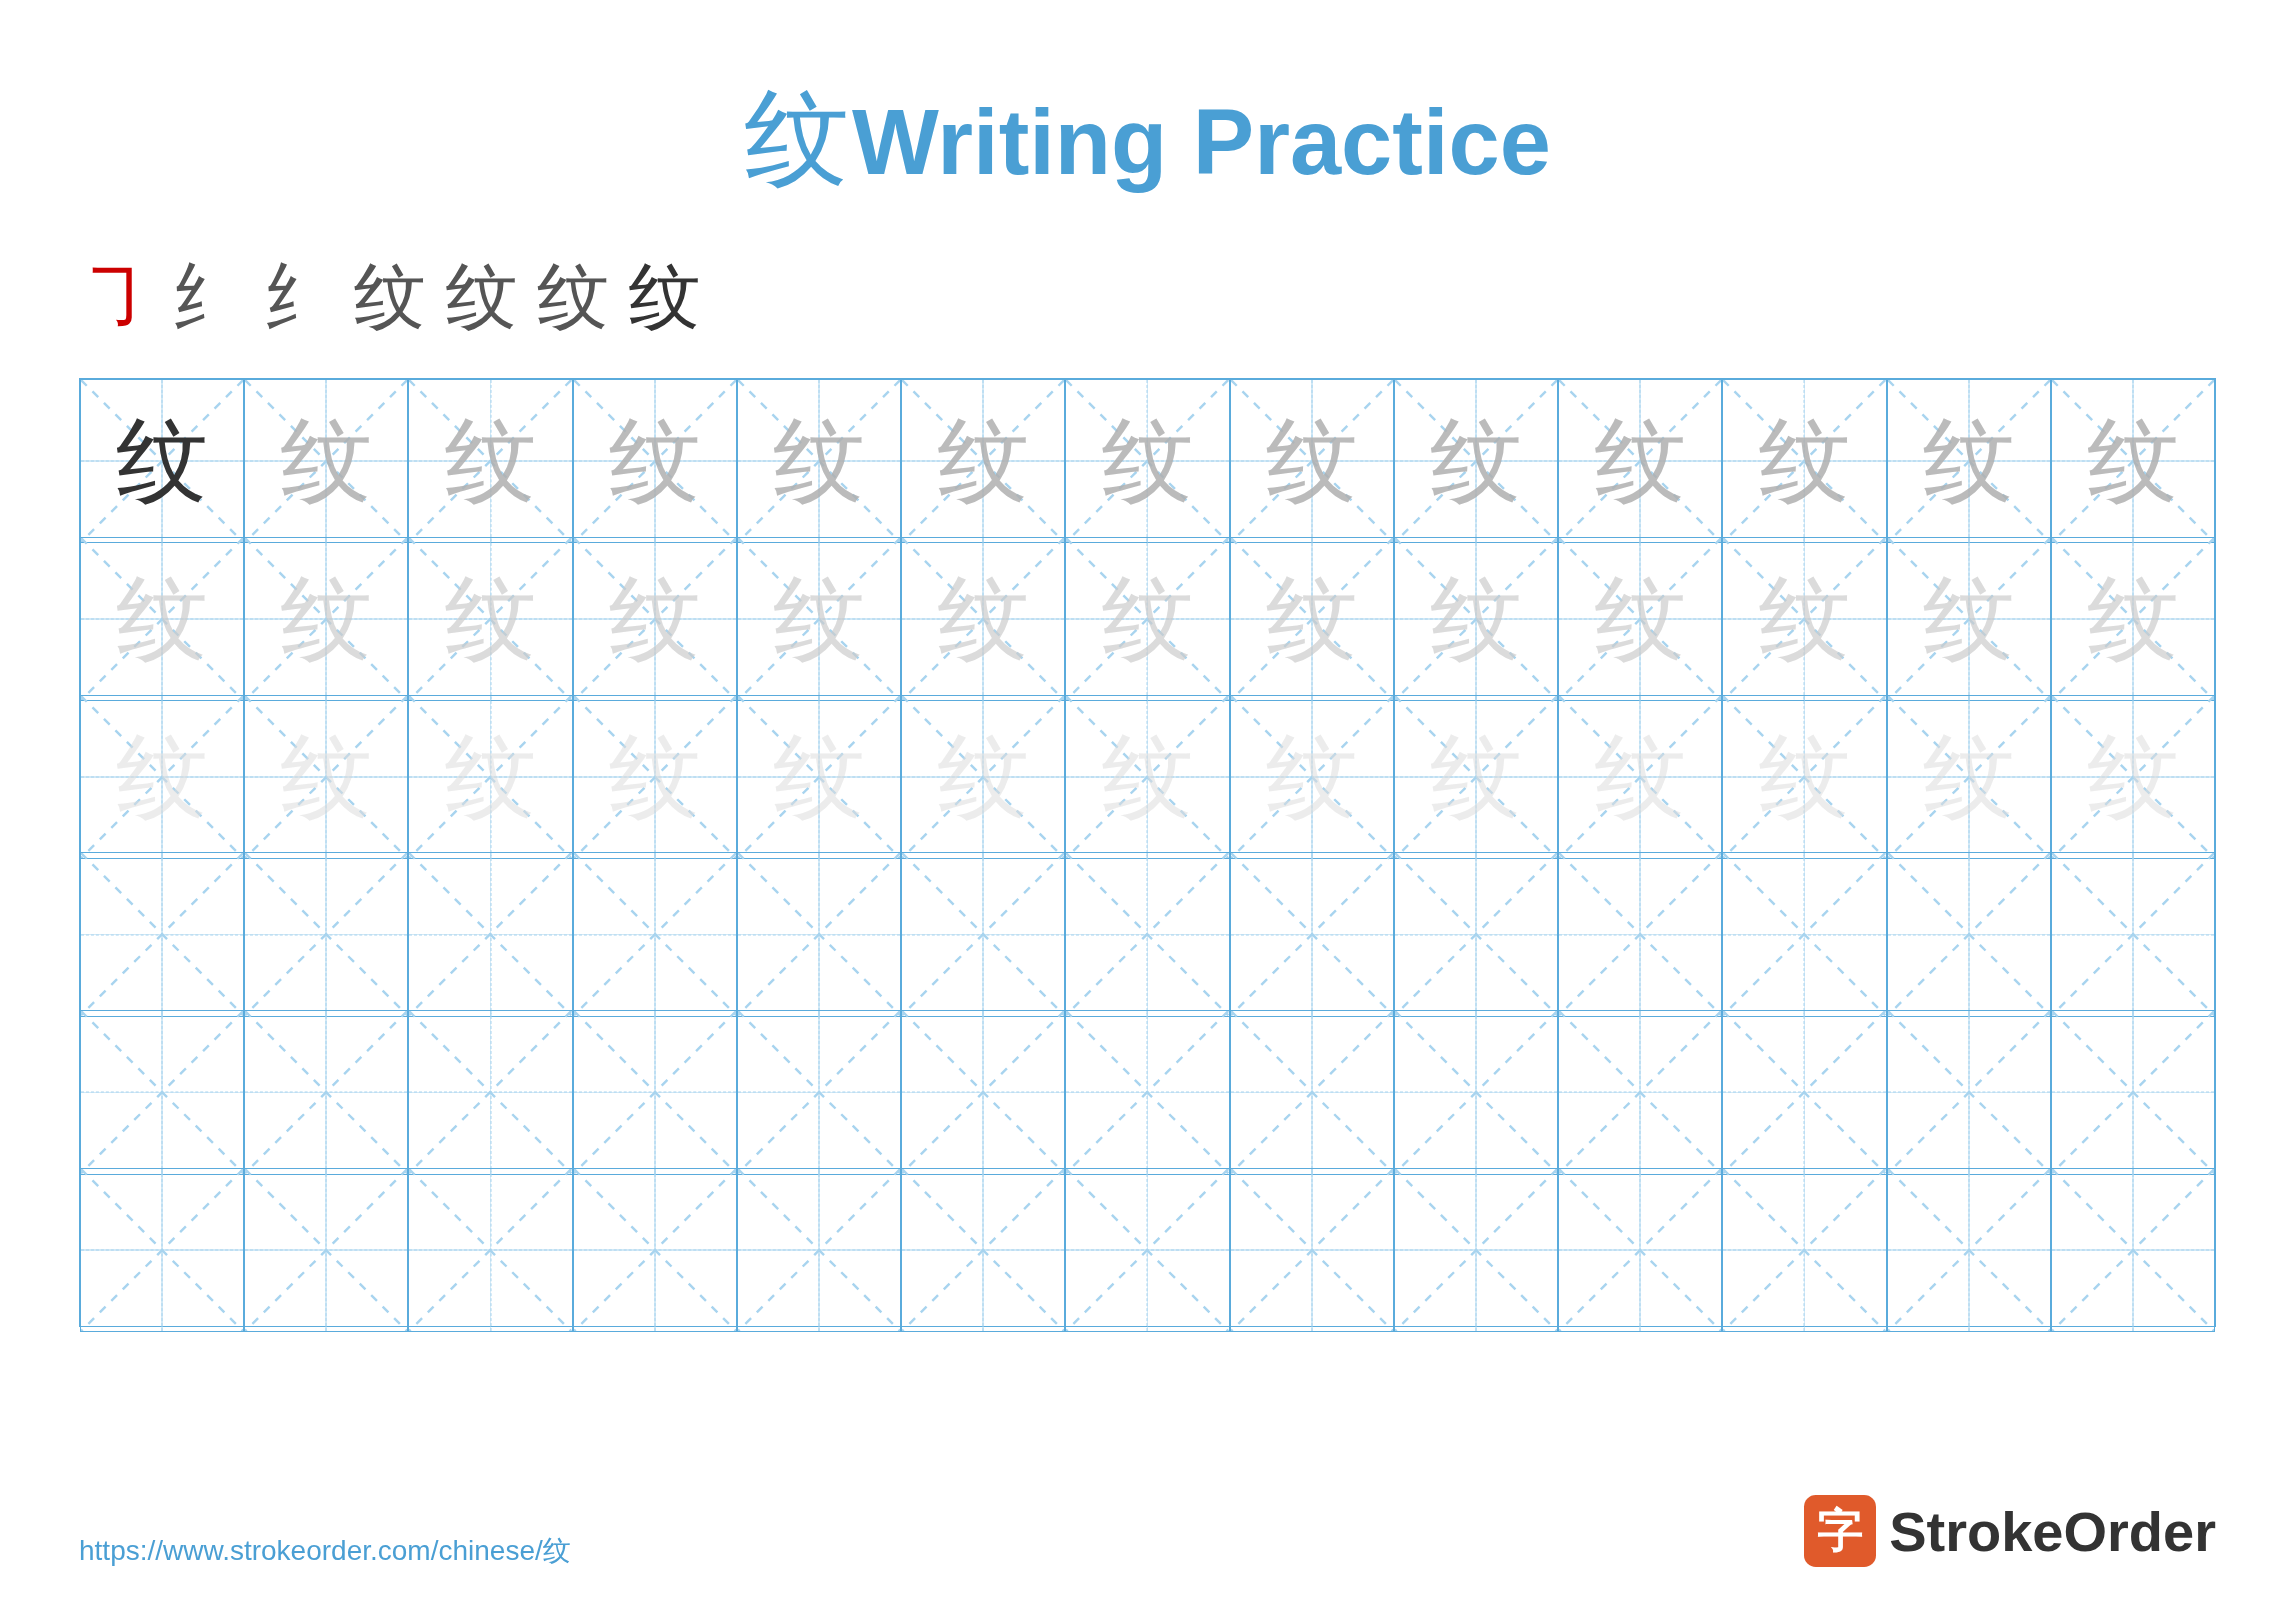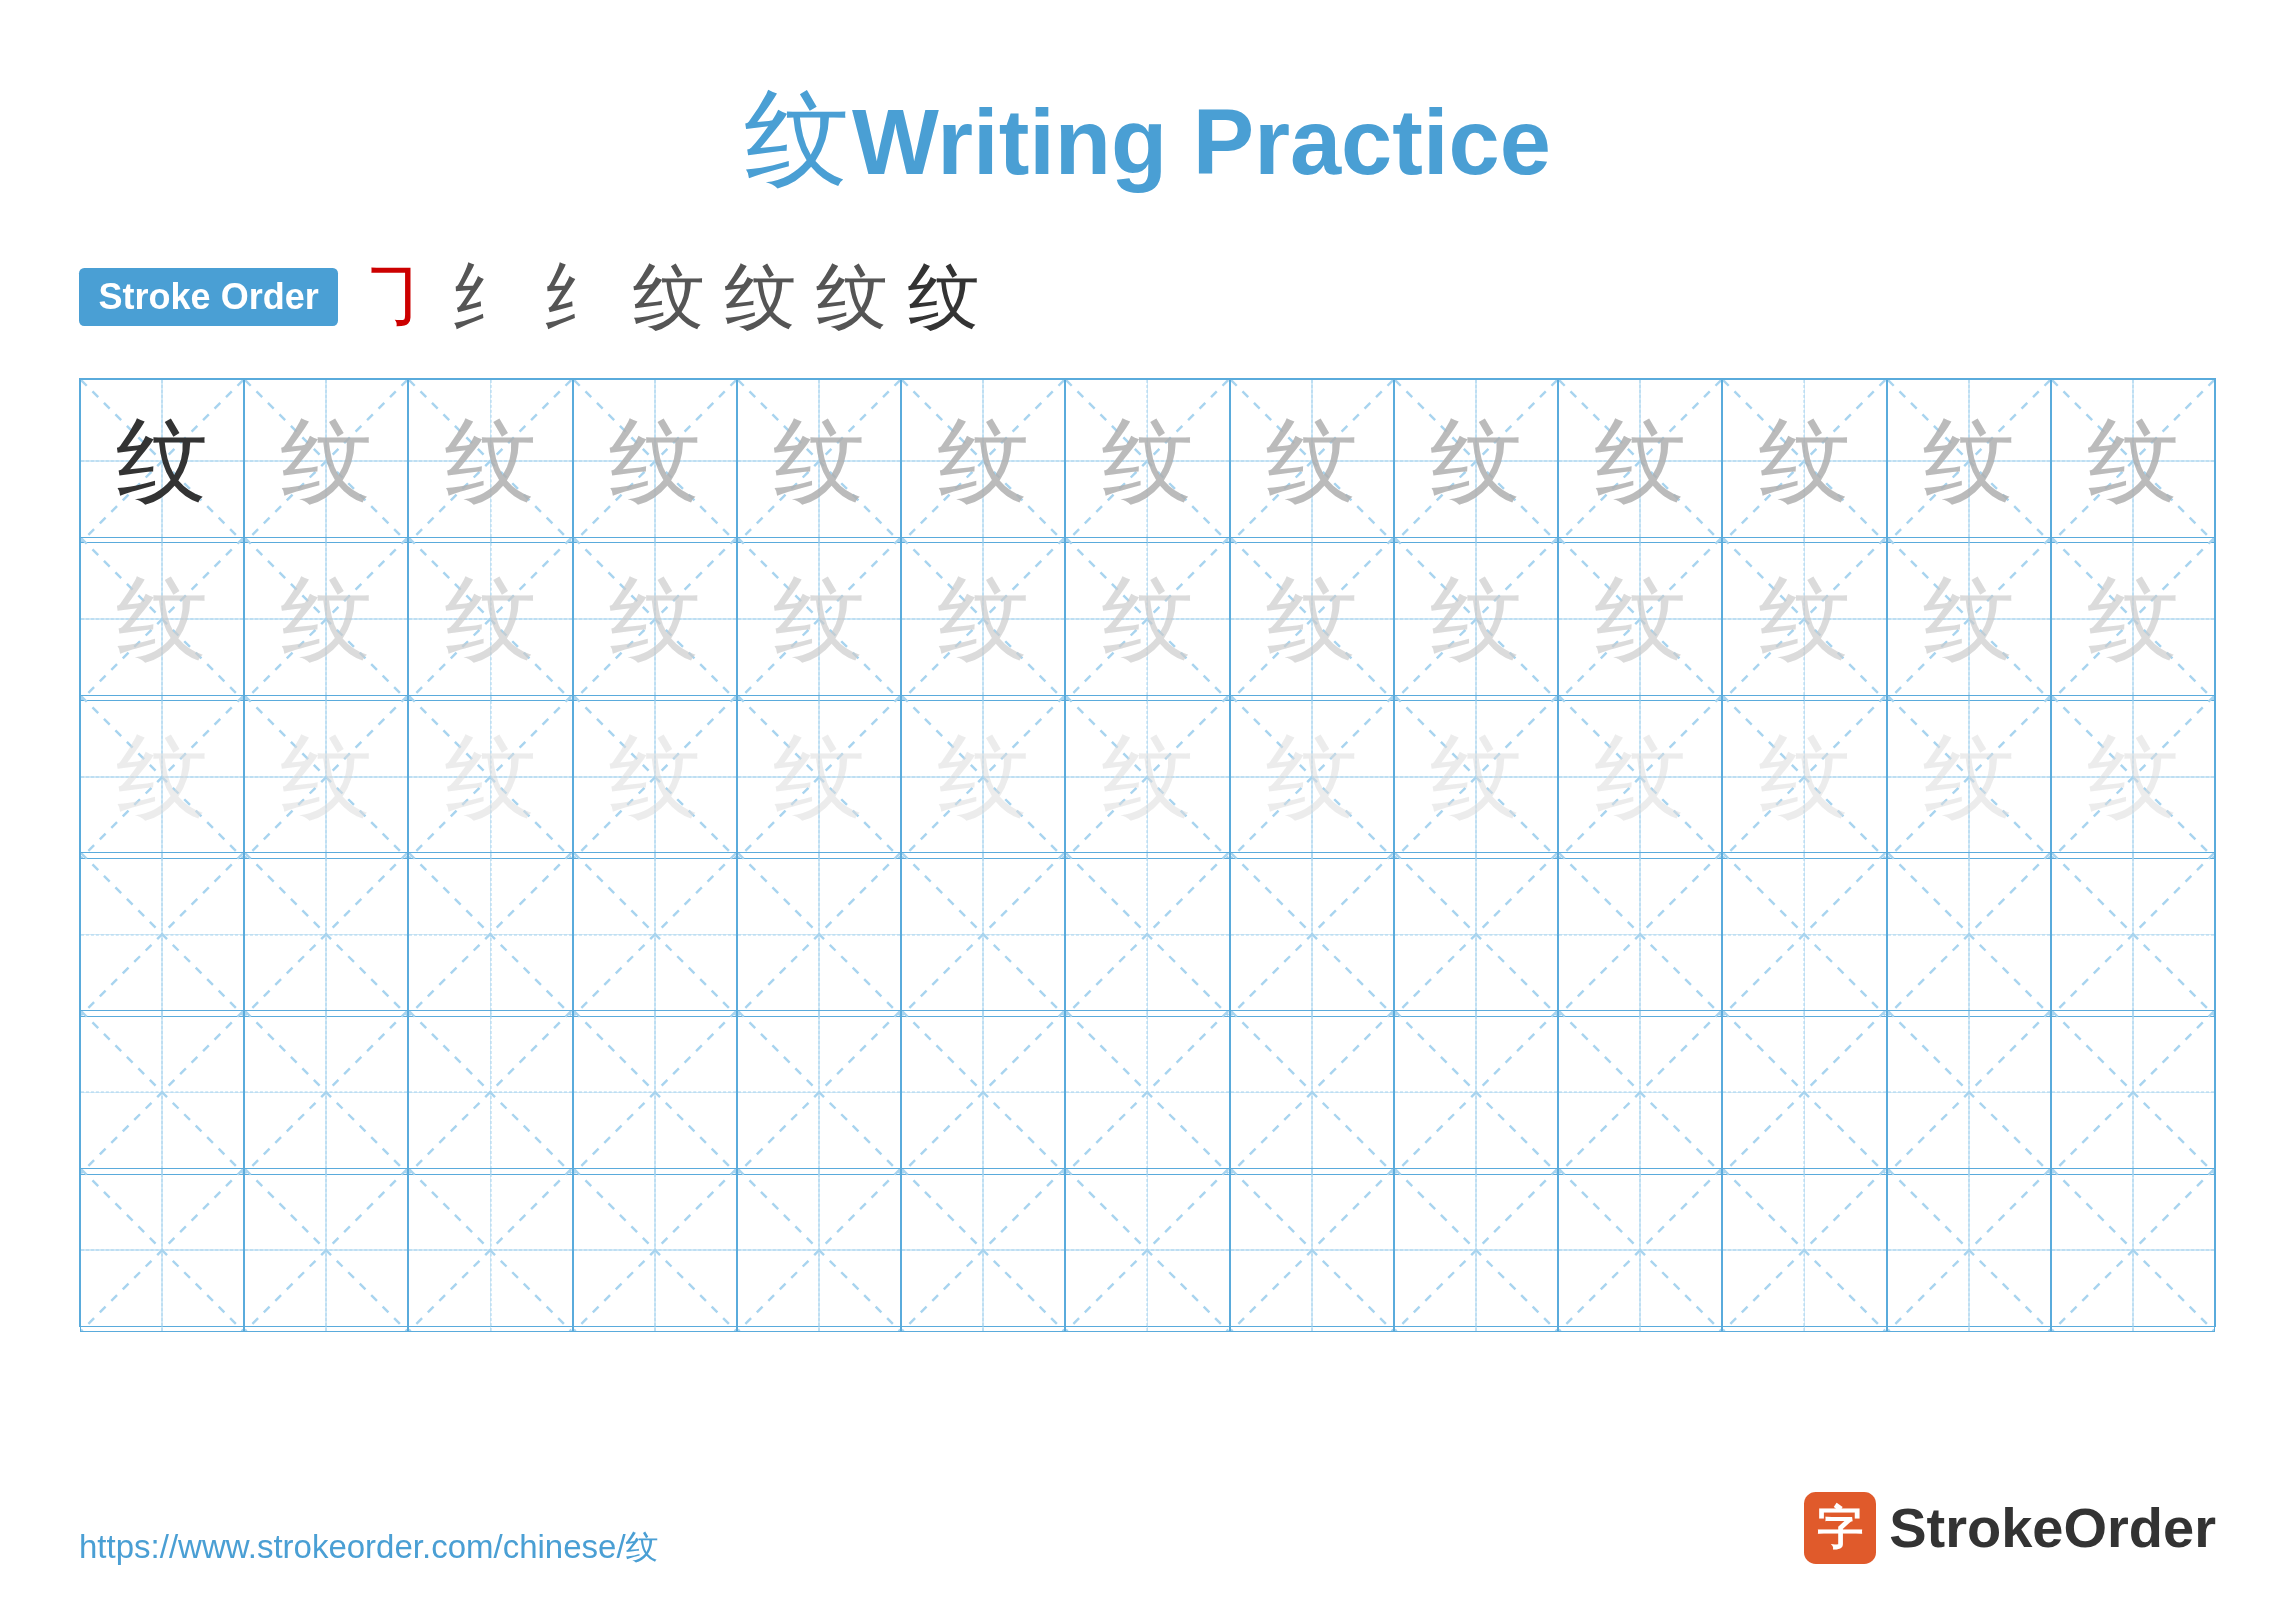--- a/index.html
+++ b/index.html
@@ -192,21 +192,21 @@
       position: absolute;
       bottom: 52px;
       left: 79px;
       right: 79px;
       display: flex;
       align-items: center;
       justify-content: space-between;
     }
 
     .footer-url {
-      font-size: 33px;
+      font-size: 28px;
       color: #4a9fd4;
       margin-top: 40px;
     }
 
     .footer-logo {
       display: flex;
       align-items: center;
       gap: 13px;
     }
 
@@ -248,21 +248,20 @@
 <body>
 
 <div class="page">
 
   <div class="title">
     <span class="title-char">纹</span>
     <span class="title-text">Writing Practice</span>
   </div>
 
   <div class="stroke-order-row">
-    <div class="stroke-order-badge">Stroke Order</div>
     <span class="stroke-step red">㇆</span>
     <span class="stroke-step" style="color:#555;">纟</span>
     <span class="stroke-step" style="color:#555;">纟</span>
     <span class="stroke-step" style="color:#555;">纹</span>
     <span class="stroke-step" style="color:#555;">纹</span>
     <span class="stroke-step" style="color:#555;">纹</span>
     <span class="stroke-step" style="color:#333;">纹</span>
   </div>
 
   <div class="grid-wrapper">

